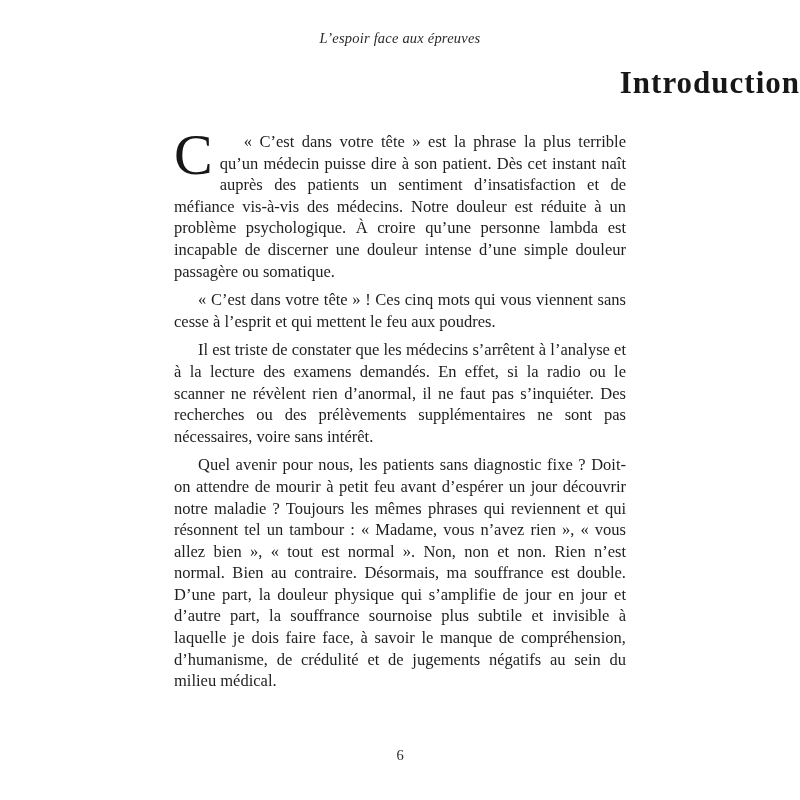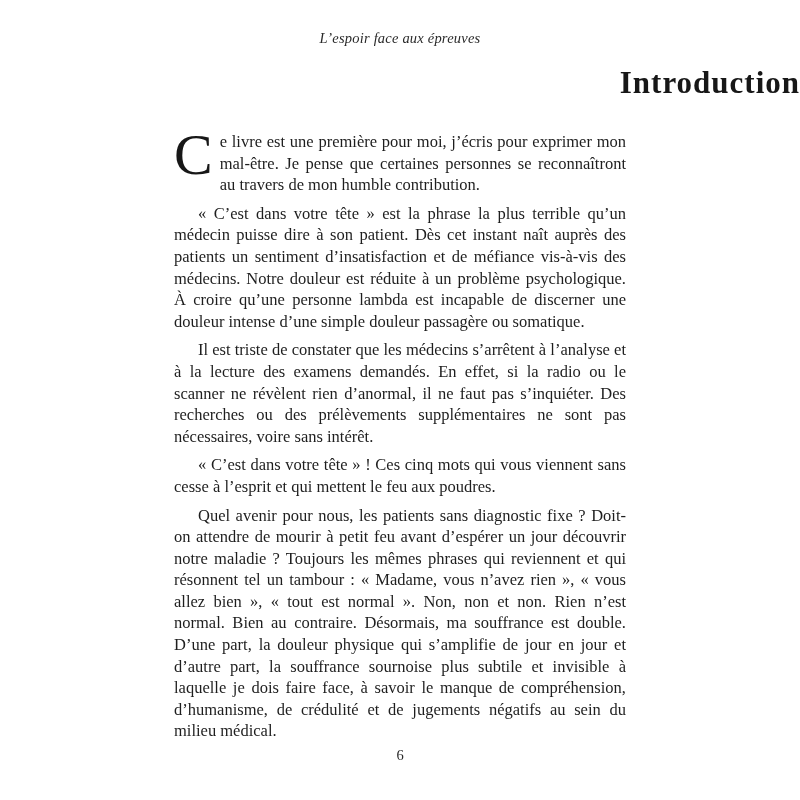--- a/index.html
+++ b/index.html
@@ -63,30 +63,30 @@
 </head>
 <body>
 
 <div class="page">
   <div class="running-header">L’espoir face aux épreuves</div>
 
   <h1 class="chapter-title">Introduction</h1>
 
   <div class="column body-text">
     <p>
-      <span class="dropcap">C</span><span>e livre est une première pour moi, j’écris pour exprimer mon mal-être. Je pense que certaines personnes se reconnaîtront au travers de mon humble contribution.</span>
+      <span class="dropcap">C</span>
     </p>
     <p class="indent">
       <span>« C’est dans votre tête » est la phrase la plus terrible qu’un médecin puisse dire à son patient. Dès cet instant naît auprès des patients un sentiment d’insatisfaction et de méfiance vis-à-vis des médecins. Notre douleur est réduite à un problème psychologique. À croire qu’une personne lambda est incapable de discerner une douleur intense d’une simple douleur passagère ou somatique.</span>
     </p>
     <p class="indent">
-      <span>Il est triste de constater que les médecins s’arrêtent à l’analyse et à la lecture des examens demandés. En effet, si la radio ou le scanner ne révèlent rien d’anormal, il ne faut pas s’inquiéter. Des recherches ou des prélèvements supplémentaires ne sont pas nécessaires, voire sans intérêt.</span>
+      <span>« C’est dans votre tête » ! Ces cinq mots qui vous viennent sans cesse à l’esprit et qui mettent le feu aux poudres.</span>
     </p>
     <p class="indent">
-      <span>« C’est dans votre tête » ! Ces cinq mots qui vous viennent sans cesse à l’esprit et qui mettent le feu aux poudres.</span>
+      <span>Il est triste de constater que les médecins s’arrêtent à l’analyse et à la lecture des examens demandés. En effet, si la radio ou le scanner ne révèlent rien d’anormal, il ne faut pas s’inquiéter. Des recherches ou des prélèvements supplémentaires ne sont pas nécessaires, voire sans intérêt.</span>
     </p>
     <p class="indent">
       <span>Quel avenir pour nous, les patients sans diagnostic fixe ? Doit-on attendre de mourir à petit feu avant d’espérer un jour découvrir notre maladie ? Toujours les mêmes phrases qui reviennent et qui résonnent tel un tambour : « Madame, vous n’avez rien », « vous allez bien », « tout est normal ». Non, non et non.  Rien n’est normal. Bien au contraire. Désormais, ma souffrance est double. D’une part, la douleur physique qui s’amplifie de jour en jour et d’autre part, la souffrance sournoise plus subtile et invisible à laquelle je dois faire face, à savoir le manque de compréhension, d’humanisme, de crédulité et de jugements négatifs au sein du milieu médical.</span>
     </p>
   </div>
 
   <div class="page-number">6</div>
 </div>
 
 </body></html>

